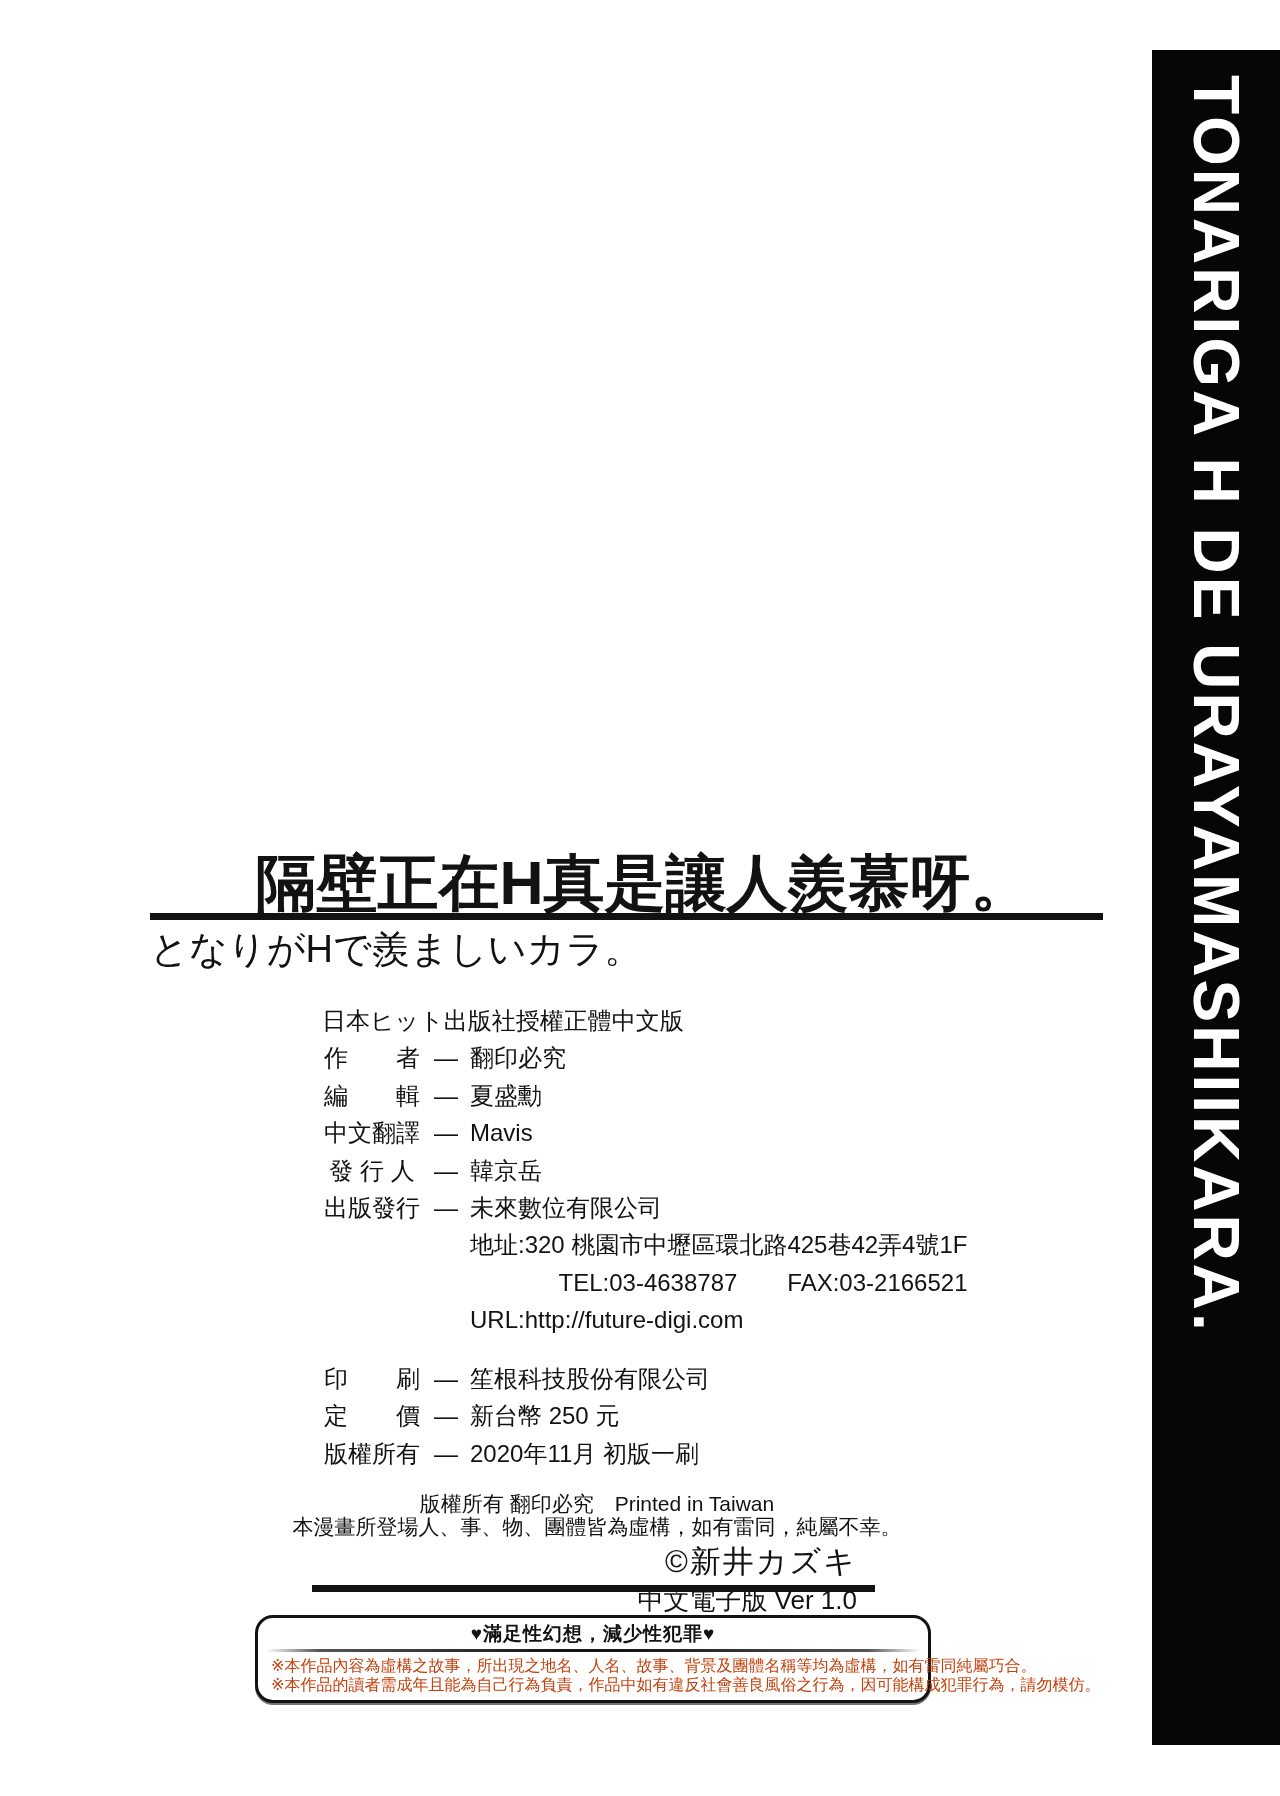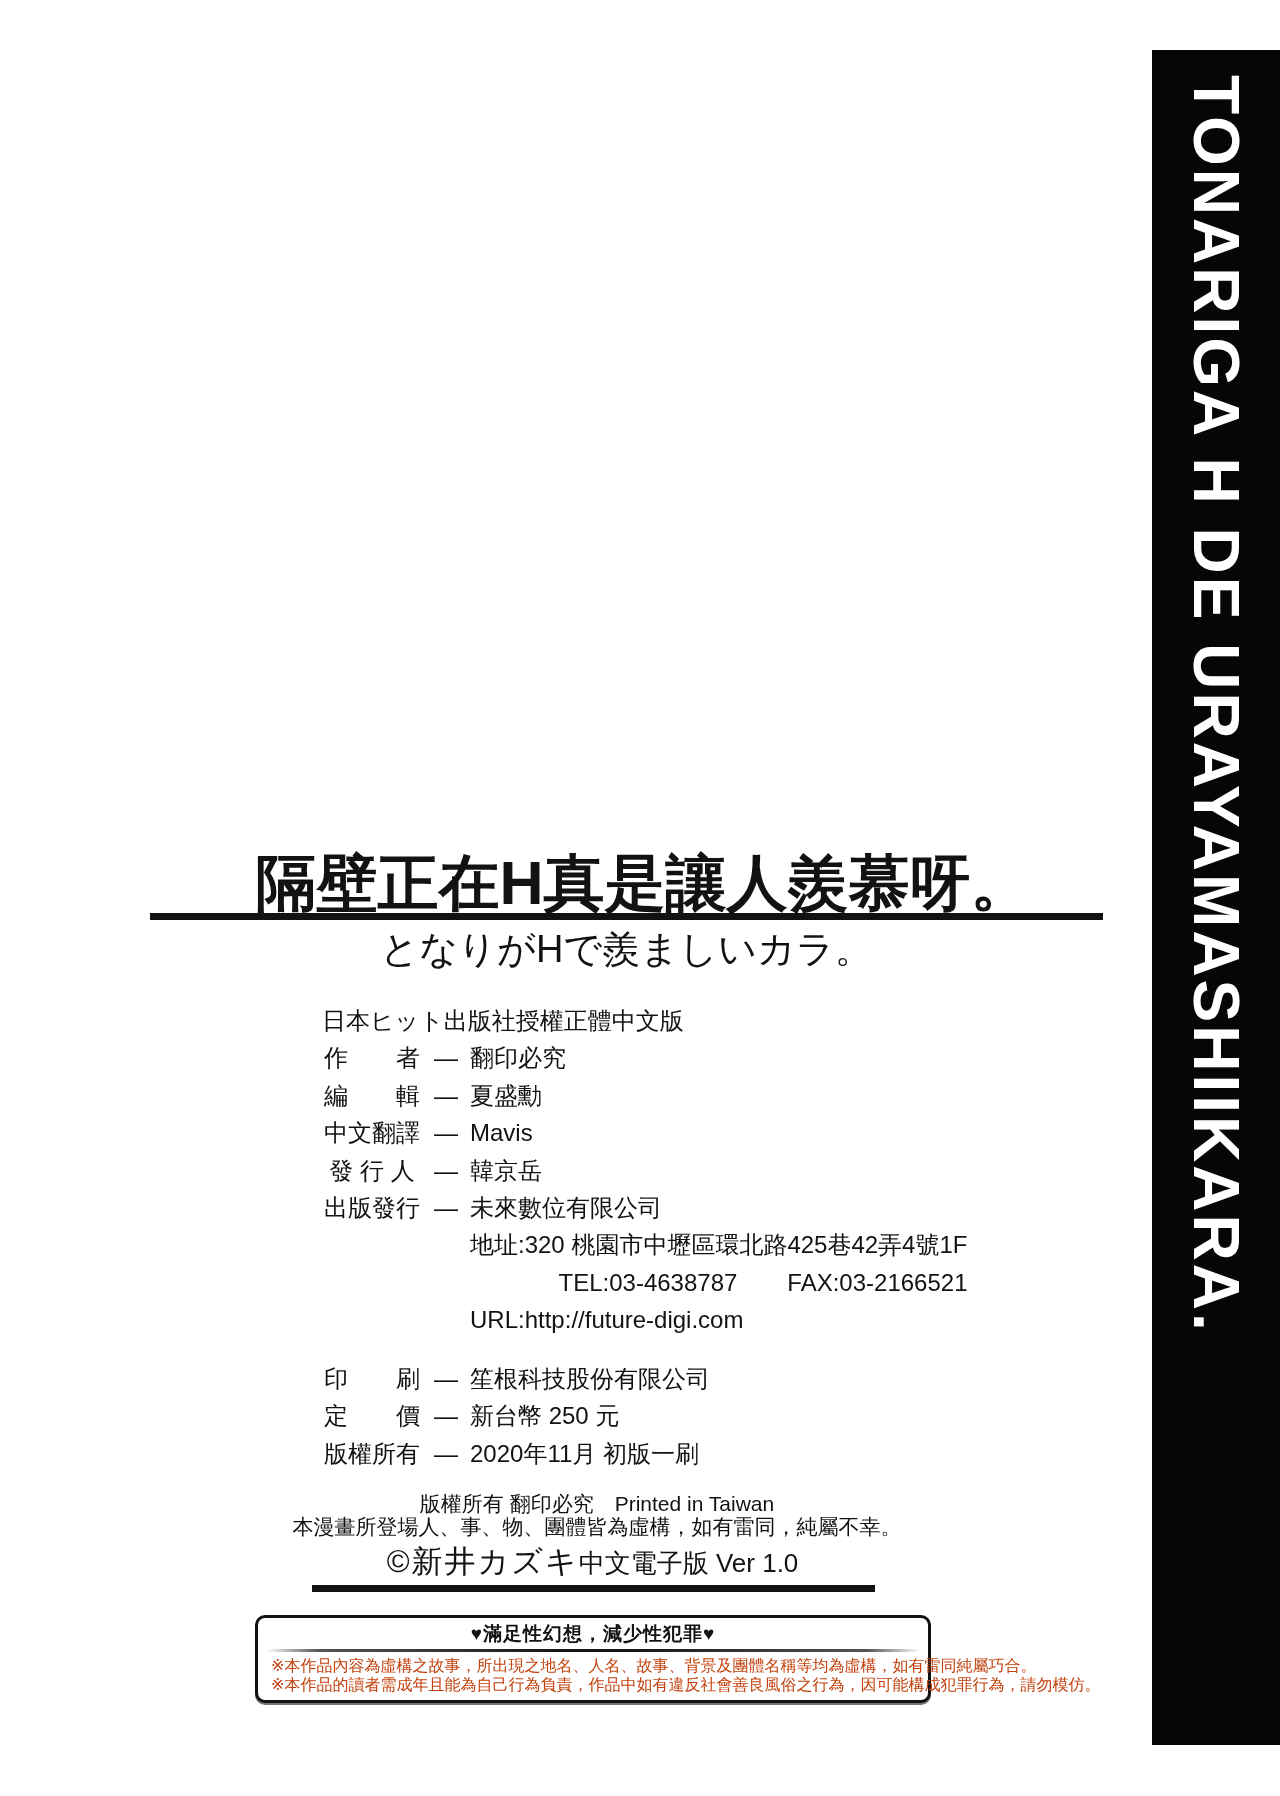--- a/index.html
+++ b/index.html
@@ -16,47 +16,47 @@
     color:#ffffff;font-weight:800;font-size:64px;letter-spacing:3px;
     line-height:128px;white-space:nowrap;text-indent:25px;
   }
   
   .title{
     position:absolute;left:167px;top:843px;width:953px;text-align:center;
     font-size:61px;font-weight:900;letter-spacing:0px;white-space:nowrap;
   }
   .rule-title{position:absolute;left:150px;top:913px;width:953px;height:7px;background:#121212;}
   .subtitle{
-    position:absolute;left:150px;top:924px;width:953px;text-align:center;
+    position:absolute;left:150px;top:924px;width:953px;
     font-size:38px;font-weight:500;white-space:nowrap;
   }
   
   .credits{position:absolute;left:322px;top:1002px;font-size:24px;line-height:37.4px;}
   .credits-2{position:absolute;left:322px;top:1360px;font-size:24px;line-height:37.4px;}
   .crow{display:flex;align-items:baseline;white-space:pre;text-align:center;}
   .clabel{display:inline-block;width:100px;}
   .cdash{display:inline-block;width:48px;}
   .indent{padding-left:148px;white-space:pre;}
   .telfax{display:flex;gap:50px;justify-content:flex-end;}
   
   .footer-lines{
     position:absolute;left:122px;top:1493px;width:950px;text-align:center;
     font-size:21px;line-height:22.5px;white-space:nowrap;
   }
   .copy-row{
-    position:absolute;left:316px;top:1541px;width:553px;
-    display:flex;justify-content:center;align-items:flex-end;white-space:nowrap;
+    position:absolute;left:304px;top:1541px;width:553px;
+    display:flex;justify-content:center;align-items:flex-end;white-space:nowrap;flex-direction:column;
   }
   .copy-holder{font-size:31px;letter-spacing:2px;}
   .copy-edition{font-size:26px;padding-bottom:2px;}
   .rule-copy{position:absolute;left:312px;top:1585px;width:563px;height:7px;background:#121212;}
   
   .notice{
     position:absolute;left:255px;top:1615px;width:676px;height:88px;
-    border:3px solid #121212;border-radius:10px;box-sizing:border-box;
+    border:3px solid #121212;border-radius:18px;box-sizing:border-box;
     background:#ffffff;box-shadow:0 2px 0 rgba(0,0,0,.55);
   }
   .notice-heading{text-align:center;font-size:19px;font-weight:800;letter-spacing:1px;padding-top:3px;}
   .notice-divider{
     height:3px;margin:2px 8px 4px 8px;
     background:linear-gradient(90deg,rgba(0,0,0,0) 0%,#555 8%,#151515 45%,#151515 55%,#555 92%,rgba(0,0,0,0) 100%);
   }
   .notice-line{font-size:16px;line-height:19px;padding:0 13px;white-space:nowrap;color:#c2410c;}
 </style>
 </head>

